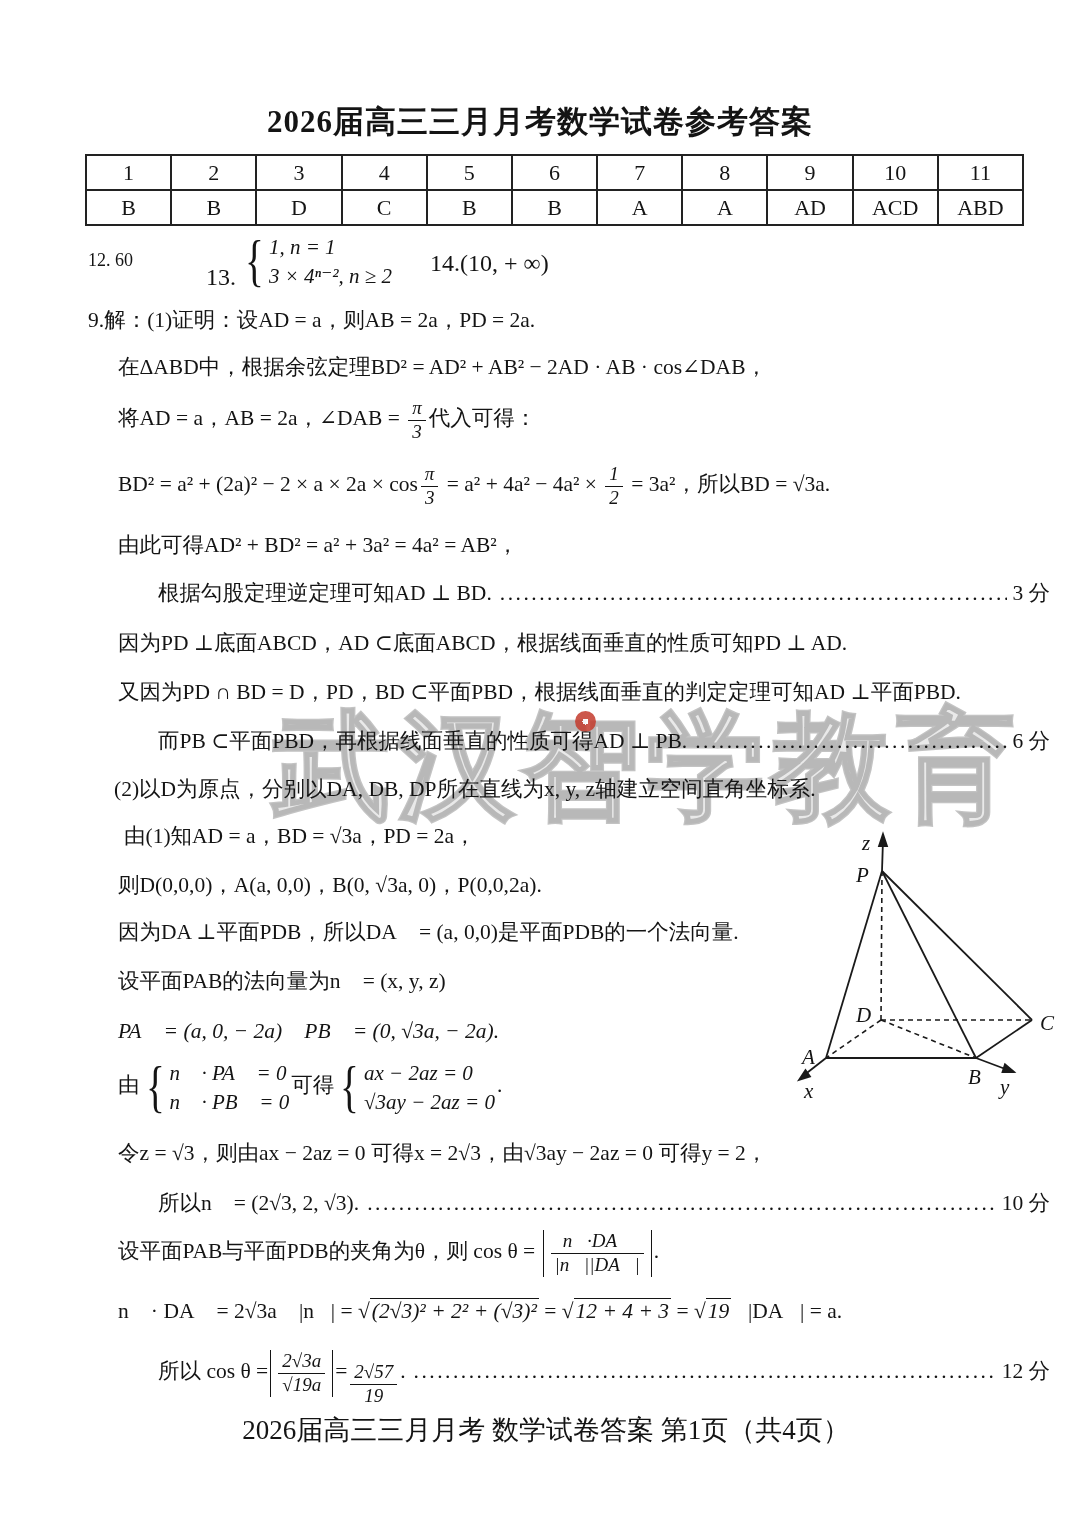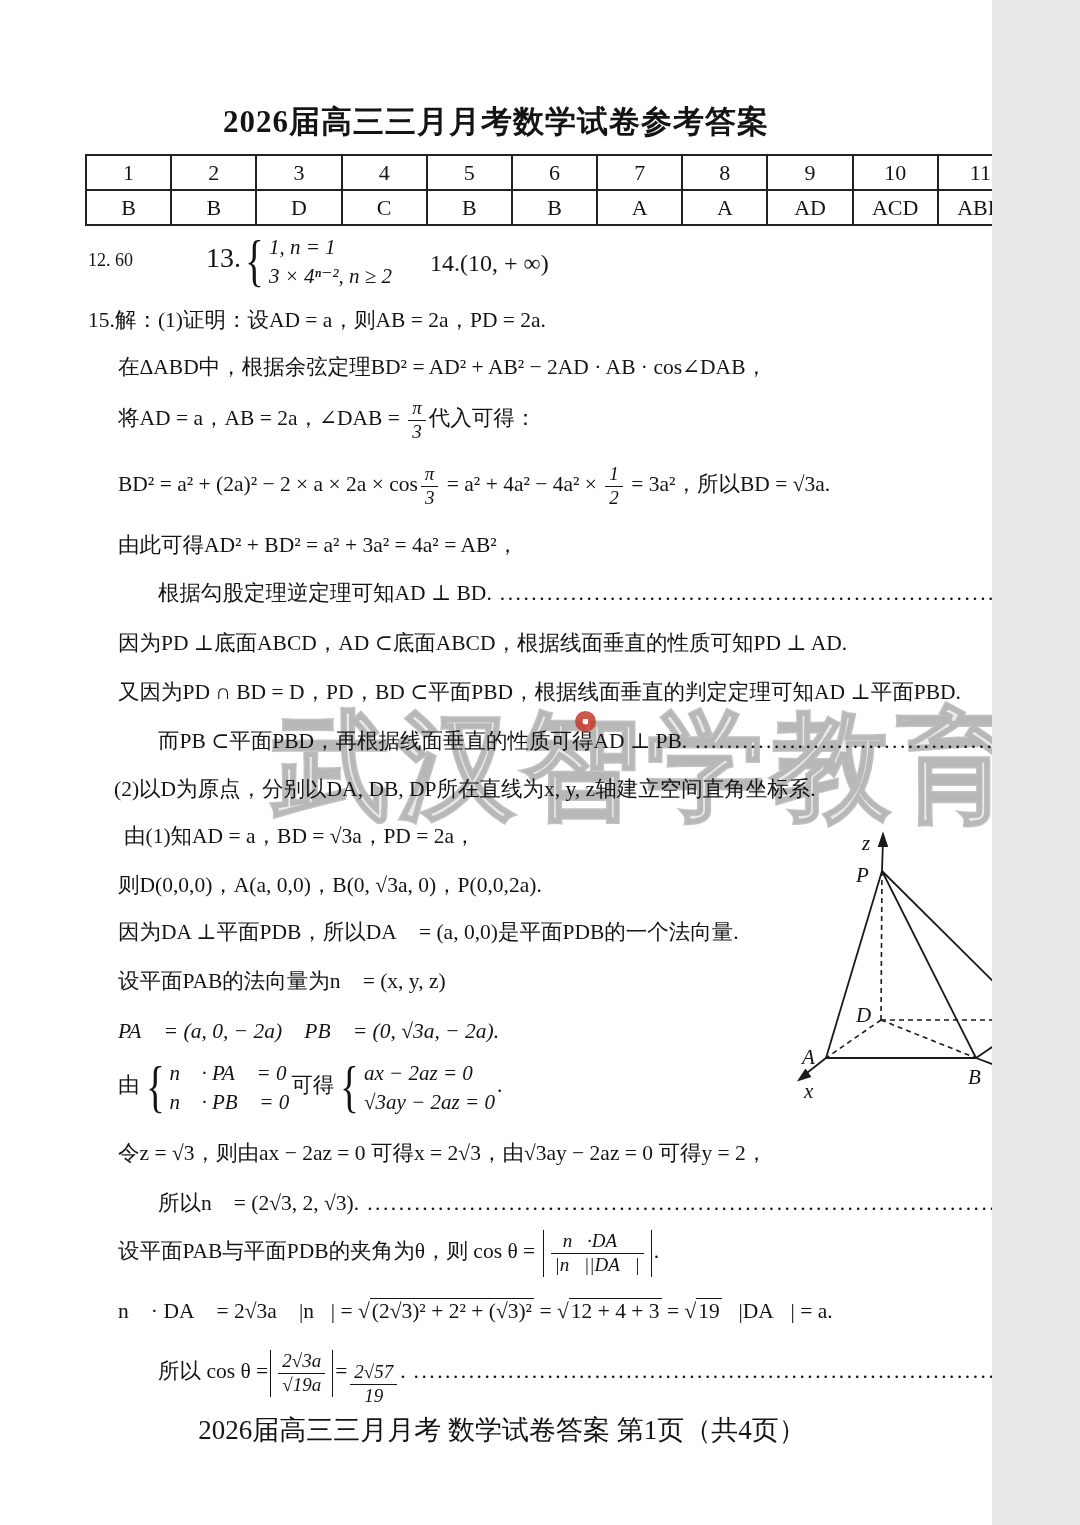--- a/index.html
+++ b/index.html
@@ -1,49 +1,49 @@
 <!DOCTYPE html>
 <html><head>
 <meta charset="utf-8">
 <style>
   html,body{margin:0;padding:0;background:#e8e8e8;}
-  .page{position:relative;width:992px;height:1525px;background:#ffffff;overflow:hidden;
+  .page{position:relative;width:1080px;height:1525px;background:#ffffff;overflow:hidden;
         font-family:"Liberation Serif","DejaVu Serif",serif;color:#141414;}
   .abs{position:absolute;}
   .title{top:101px;left:0;width:100%;text-align:center;font-size:31px;font-weight:bold;letter-spacing:1px;z-index:2;}
   
   .ans-table{top:154px;left:85px;width:937px;display:grid;grid-template-columns:repeat(11,1fr);
              border-top:2px solid #222;border-left:2px solid #222;font-size:22px;z-index:2;}
   .ans-table .cell{border-right:2px solid #222;border-bottom:2px solid #222;height:33px;
                    display:flex;align-items:center;justify-content:center;background:#fff;}
   
   .fillrow{z-index:2;}
   .q12{top:250px;left:88px;font-size:18px;}
-  .q13l{top:242px;left:206px;font-size:28px;text-align:center;}
+  .q13l{top:264px;left:206px;font-size:24px;text-align:center;}
   .q13c{top:234px;left:239px;}
   .q14{top:250px;left:430px;font-size:24px;}
   
   .line{position:absolute;left:118px;font-size:21.5px;line-height:30px;white-space:nowrap;z-index:2;}
   .line.flush{left:88px;}
   .leaderline{display:flex;align-items:baseline;width:892px;margin-left:40px;}
   .leader{flex:1 1 auto;overflow:hidden;white-space:nowrap;letter-spacing:2.5px;margin:0 5px 0 8px;}
   .score{white-space:nowrap;flex:0 0 auto;}
   
   .math{font-style:italic;}
   .frac{display:inline-block;vertical-align:middle;text-align:center;font-size:19px;line-height:1.1;
         font-style:italic;margin:0 3px;}
   .frac .num{display:block;border-bottom:1.5px solid #141414;padding:0 4px 1px;}
   .frac .den{display:block;padding:1px 4px 0;}
   .absbar{display:inline-block;vertical-align:middle;border-left:1.6px solid #141414;border-right:1.6px solid #141414;
           padding:1px 4px;margin:0 2px;}
   .cases{display:inline-flex;align-items:center;vertical-align:middle;margin:0 2px;}
   .cases .brace{font-size:56px;font-weight:400;line-height:.95;display:inline-block;transform:scaleX(.7);margin-right:1px;}
   .cases .crows{display:inline-flex;flex-direction:column;gap:3px;font-style:italic;font-size:21px;
                 line-height:26px;text-align:left;}
-  .ol{border-top:1.6px solid #141414;padding:0 2px;}
+  .ol{border-top:1.6px solid #141414;padding:0 2px;font-style:italic;}
   
   .watermark{top:688px;left:272px;font-size:118px;font-weight:bold;letter-spacing:7px;white-space:nowrap;
              font-family:"Liberation Sans","DejaVu Sans",sans-serif;z-index:1;
              color:rgba(175,175,175,0.28);-webkit-text-stroke:2.5px rgba(135,135,135,0.5);}
   .seal{top:711px;left:575px;width:21px;height:21px;border-radius:50%;z-index:1;
         background:radial-gradient(circle at 50% 50%, #fff 0 3px, #c33a2c 3px 100%);opacity:.85;}
   
   .figure{top:824px;left:786px;width:292px;height:282px;z-index:2;}
   .figure text{font-size:21px;font-style:italic;font-family:"Liberation Serif","DejaVu Serif",serif;fill:#141414;}
   .footer{top:1412px;left:0;width:100%;text-align:center;font-size:27px;z-index:2;padding-left:6px;}
@@ -86,21 +86,21 @@
     <span class="cases">
       <span class="brace">{</span>
       <span class="crows">
         <span>1, n = 1</span>
         <span>3 × 4ⁿ⁻², n ≥ 2</span>
       </span>
     </span>
   </div>
   <div class="abs fillrow q14">14.(10, + ∞)</div>
 
-  <div class="line flush" style="top:305px">15.解：(1)证明：设AD = a，则AB = 2a，PD = 2a.</div>
+  <div class="line flush" style="top:305px">9.解：(1)证明：设AD = a，则AB = 2a，PD = 2a.</div>
   <div class="line" style="top:352px">在ΔABD中，根据余弦定理BD² = AD² + AB² − 2AD · AB · cos∠DAB，</div>
 
   <div class="line" style="top:398px">
     <span>将AD = a，AB = 2a，∠DAB = </span><span class="frac"><span class="num">π</span><span class="den">3</span></span><span>代入可得：</span>
   </div>
 
   <div class="line" style="top:464px">
     <span>BD² = a² + (2a)² − 2 × a × 2a × cos</span><span class="frac"><span class="num">π</span><span class="den">3</span></span><span> = a² + 4a² − 4a² × </span><span class="frac"><span class="num">1</span><span class="den">2</span></span><span> = 3a²，所以BD = √3a.</span>
   </div>
 

